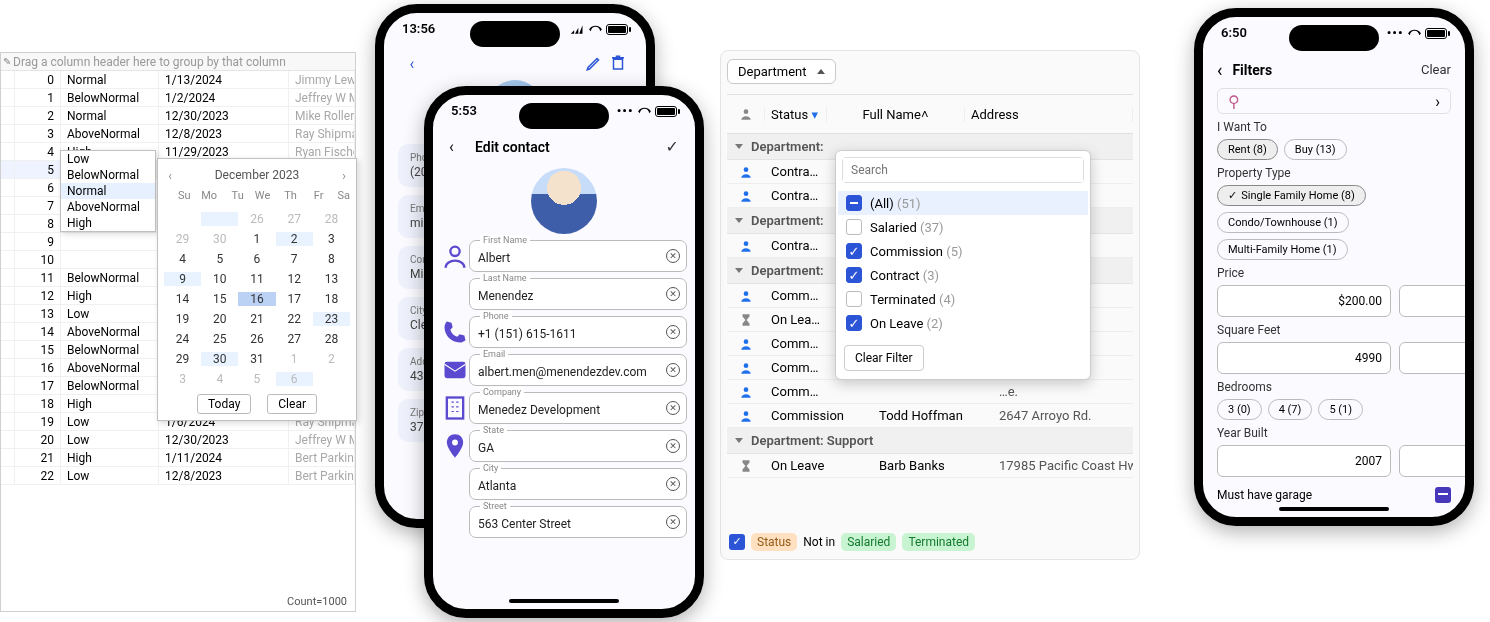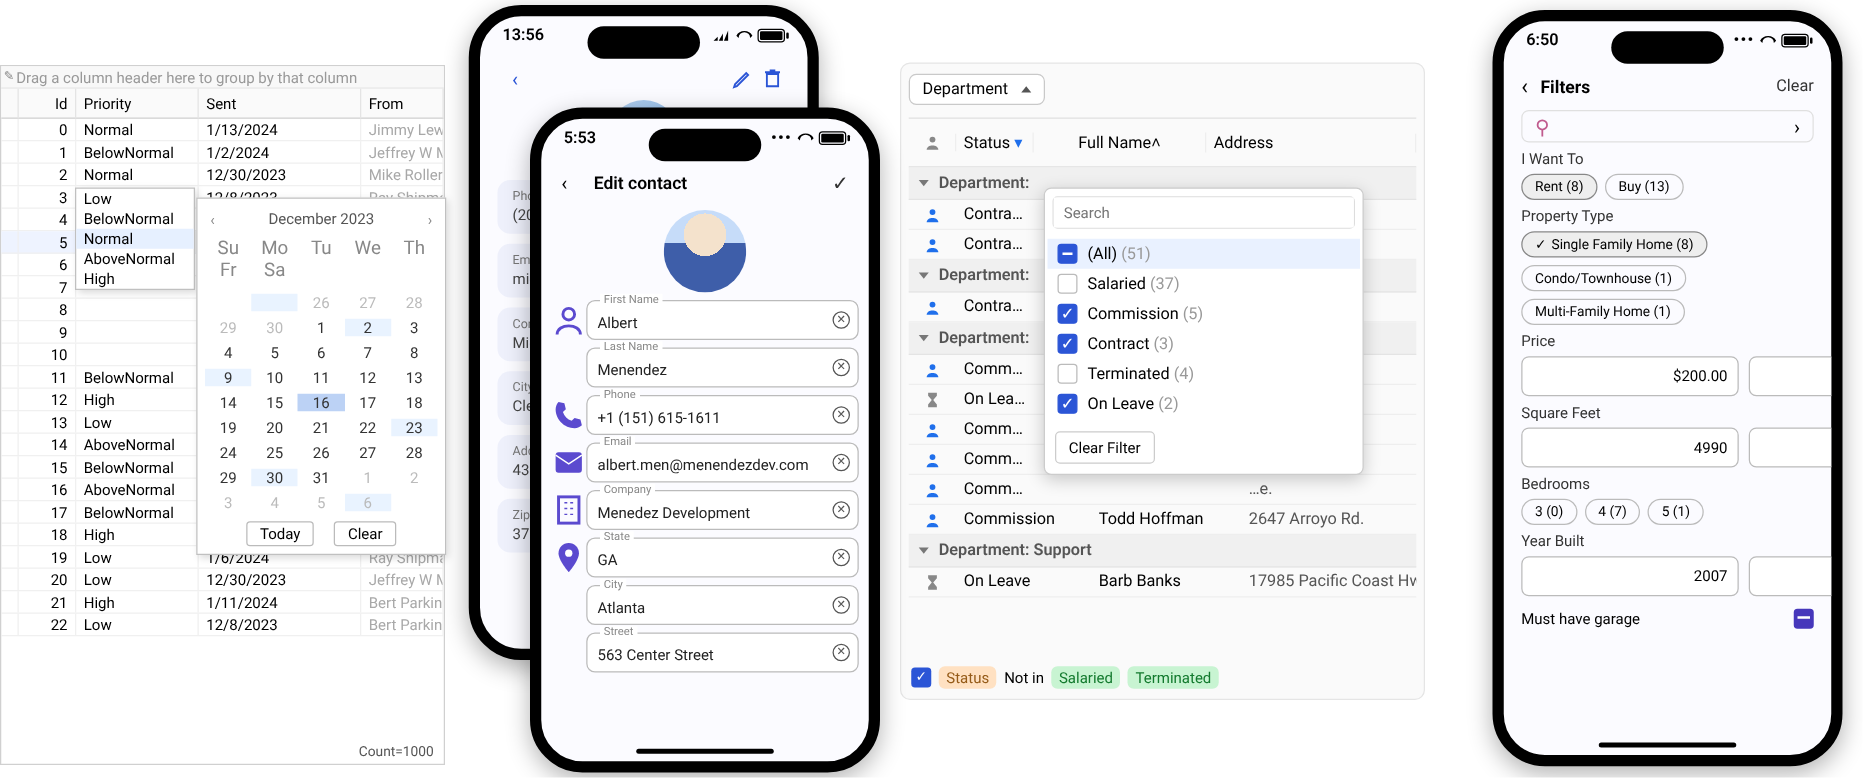--- a/index.html
+++ b/index.html
@@ -34,21 +34,21 @@
   
   .prio-dd{position:absolute;left:60px;top:150px;width:96px;background:#fff;border:1px solid #c0c0c0;box-shadow:2px 2px 6px rgba(0,0,0,.15);font-size:12px;z-index:5}
   .prio-dd div{padding:1px 6px}
   .prio-dd div.hov{background:#e6f0ff}
 
   
   .dp{position:absolute;left:157px;top:158px;width:200px;background:#fff;border:1px solid #c0c0c0;box-shadow:2px 2px 6px rgba(0,0,0,.15);font-size:12px;z-index:10;padding:6px}
   .dp-hdr{display:flex;justify-content:space-between;align-items:center;height:20px}
   .dp-hdr .nav{width:12px;height:12px;color:#888;cursor:pointer;text-align:center}
   .dp-title{color:#555;font-size:12px}
-  .dp-dow{display:grid;grid-template-columns:repeat(5,1fr);text-align:center;color:#888;font-size:15px;margin-top:4px}
+  .dp-dow{display:grid;grid-template-columns:repeat(7,1fr);text-align:right;color:#888;font-size:11px;margin-top:4px}
   .dp-days{display:grid;grid-template-columns:repeat(5,1fr);text-align:center;font-size:12px;row-gap:6px;margin-top:4px}
   .dp-days span{color:#333}
   .dp-days span.other{color:#bbb}
   .dp-days span.sat{background:#e9f3ff}
   .dp-days span.sel{background:#bcd2f5}
   .dp-btns{display:flex;justify-content:center;gap:16px;margin-top:8px}
   .dp-btns button{font-size:12px;padding:2px 10px;border:1px solid #bbb;background:#fff;border-radius:3px}
 
   
   .phone{position:absolute;width:280px;height:580px;border:9px solid #000;border-radius:42px;background:#fbfbff;overflow:hidden;box-shadow:0 6px 20px rgba(0,0,0,.3)}
@@ -121,21 +121,21 @@
   .fpop-item{display:flex;align-items:center;padding:4px 8px;gap:8px}
   .fpop-item.sel{background:#e9f1ff}
   .cbx{width:16px;height:16px;border:1px solid #bbb;border-radius:3px;display:flex;align-items:center;justify-content:center;color:#fff}
   .cbx.on{background:#2b55d6;border-color:#2b55d6}
   .cbx.dash{background:#2b55d6;border-color:#2b55d6;position:relative}
   .cbx.dash::after{content:"";width:8px;height:2px;background:#fff}
   .fpop-item .cnt{color:#999}
   .fpop-clear{margin:8px;padding:5px 10px;border:1px solid #ccc;border-radius:4px;background:#fff;font-size:12px}
 
   
-  .phone3{left:1194px;top:8px;height:605px;z-index:5}
+  .phone3{left:1194px;top:8px;height:518px;z-index:5}
   .phone3 .topbar3{display:flex;align-items:center;padding:42px 14px 8px}
   .phone3 .topbar3 .back3{font-size:18px}
   .phone3 .topbar3 h2{font-size:14px;font-weight:700;margin-left:10px;flex:1}
   .phone3 .topbar3 .clear3{font-size:13px;color:#333}
   .loc{margin:0 14px 6px;height:26px;border:1px solid #e0e0e0;border-radius:6px;display:flex;align-items:center;padding:0 10px;justify-content:space-between}
   .sect{margin:6px 14px}
   .sect h3{font-size:12px;font-weight:400;color:#333;margin-bottom:5px}
   .chips{display:flex;flex-wrap:wrap;gap:6px}
   .chip{border:1px solid #bbb;border-radius:14px;padding:3px 10px;font-size:11px;display:inline-flex;align-items:center;gap:4px}
   .chip.on{background:#eee;border-color:#888}
@@ -146,27 +146,20 @@
   .garage .gb::after{content:"";position:absolute;left:3px;top:6px;width:10px;height:2px;background:#fff}
 
   
   .svg-user{width:14px;height:14px}
 </style>
 </head>
 <body>
 
 <div class="grid">
   <div class="grid-group-hdr">Drag a column header here to group by that column</div>
-  <div class="grid-cols">
-    <div class="grid-col col-marker"></div>
-    <div class="grid-col col-id">Id</div>
-    <div class="grid-col col-prio">Priority</div>
-    <div class="grid-col col-sent">Sent</div>
-    <div class="grid-col col-from">From</div>
-  </div>
   <div class="grid-body" id="grid-body">
       <div class="grid-row">
         <div class="cell cell-marker"></div>
         <div class="cell cell-id">0</div>
         <div class="cell cell-prio">Normal</div>
         <div class="cell cell-sent">1/13/2024</div>
         <div class="cell cell-from">Jimmy Lew…</div>
       </div>
       <div class="grid-row">
         <div class="cell cell-marker"></div>

